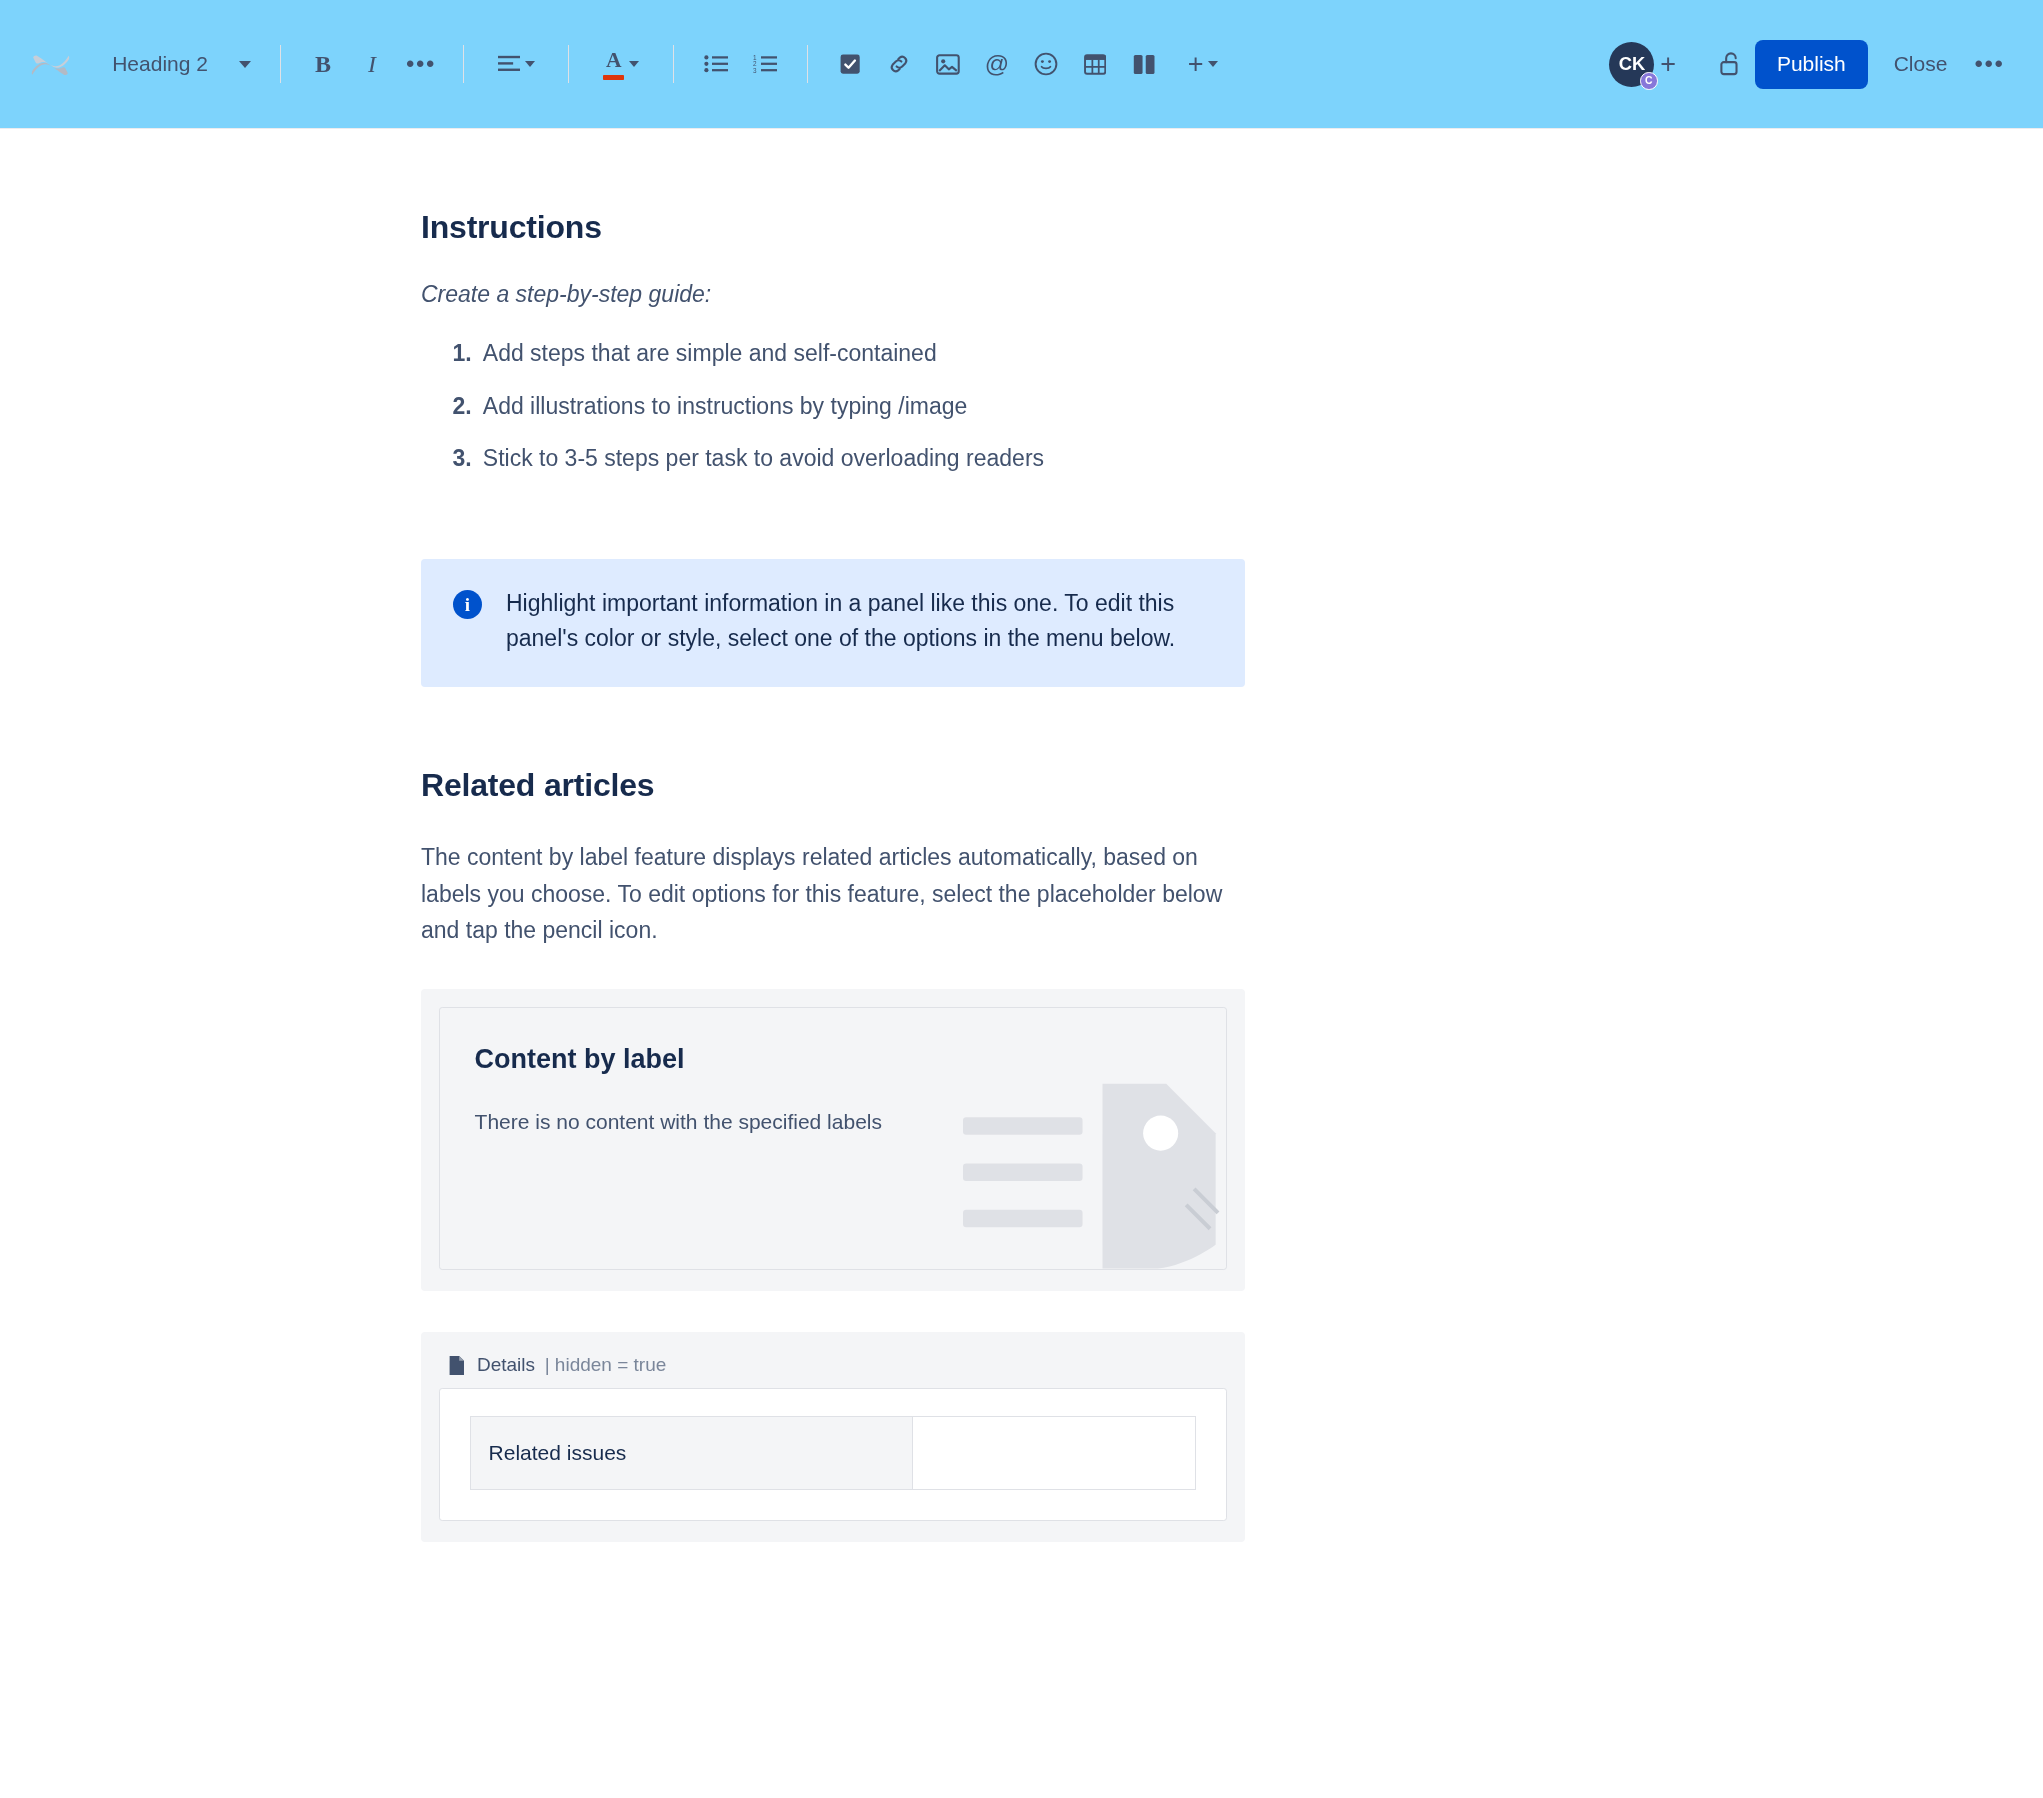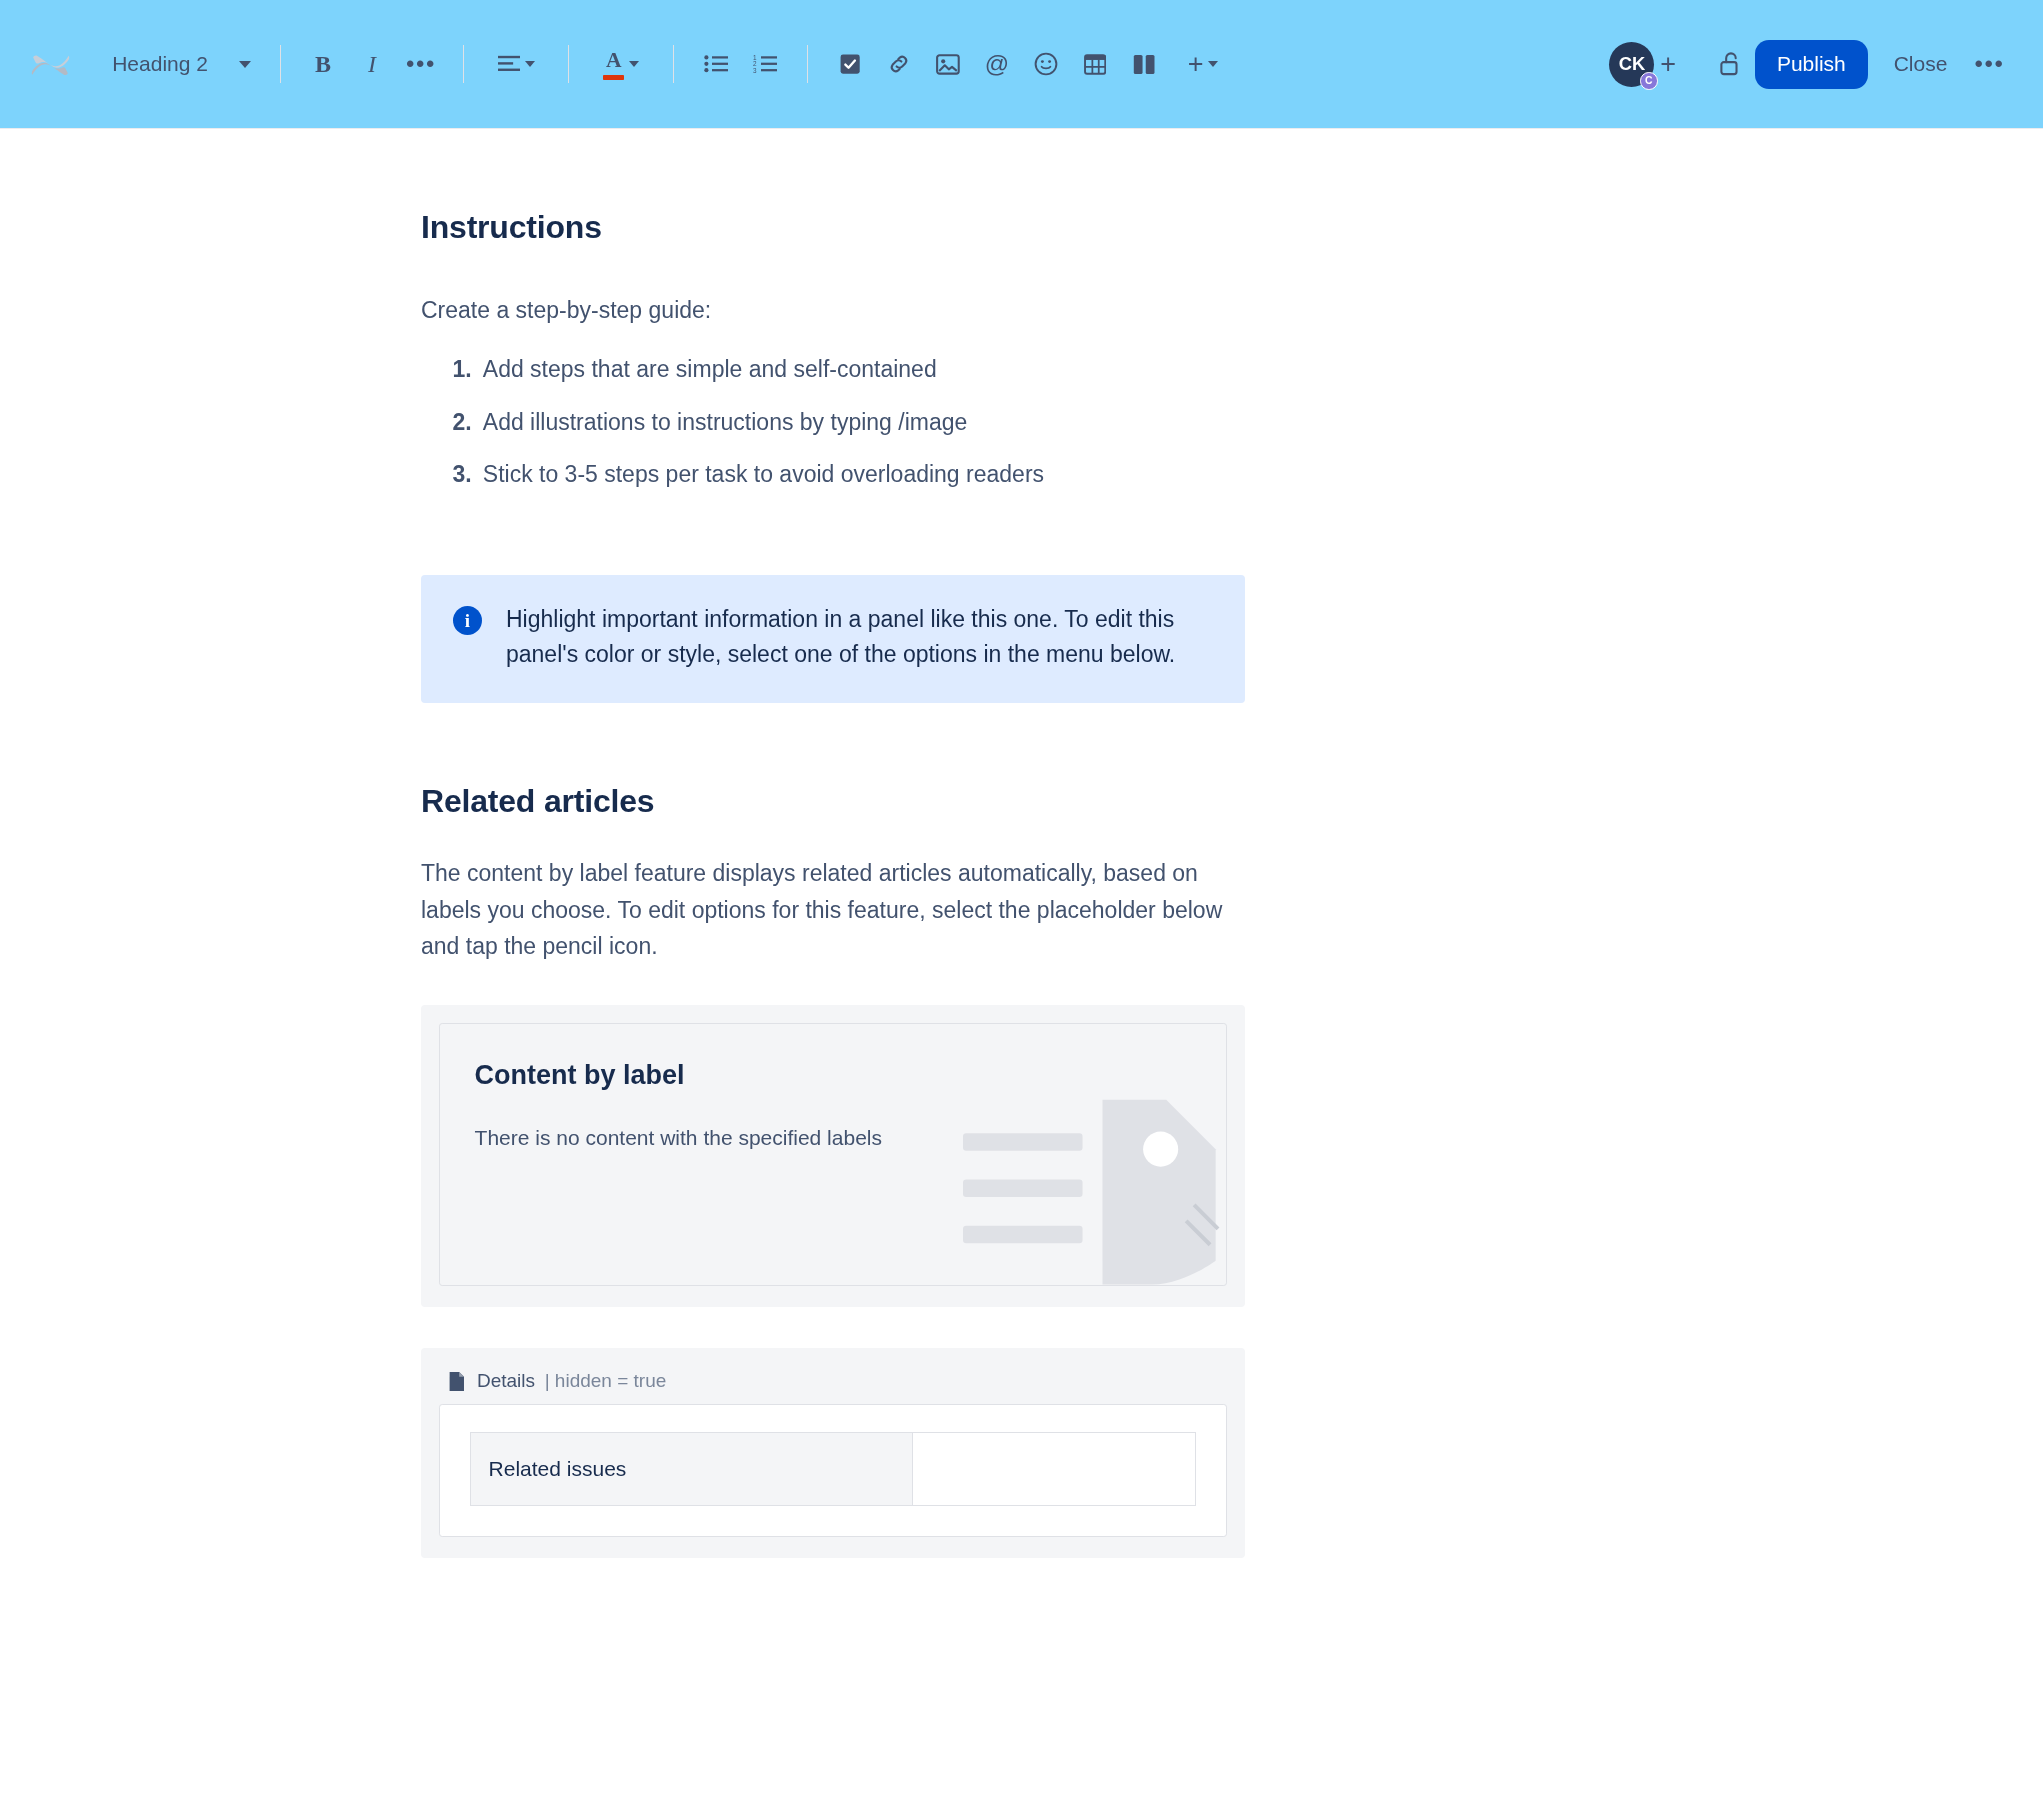--- a/index.html
+++ b/index.html
@@ -125,21 +125,21 @@
     font-size: 27px;
     cursor: pointer;
   }
 
   .publish-btn {
     background: #0052cc;
     color: #ffffff;
     font-size: 21px;
     height: 49px;
     padding: 0 22.3px;
-    border-radius: 14px;
+    border-radius: 8px;
     border: none;
     display: flex; align-items: center; justify-content: center;
     cursor: pointer;
     font-family: "Liberation Sans", sans-serif;
     margin-right: 8px;
   }
   .close-btn {
     font-size: 21px;
     color: #42526e;
     height: 49px;
@@ -446,21 +446,21 @@
   </div>
 </div>
 
 <div class="doc">
   <div class="doc-inner">
 
 
 
     <h2 class="doc-h2">Instructions</h2>
 
-    <p class="para" style="margin-top:46px;">Create a step-by-step guide:</p>
+    <p class="para" style="margin-top:30px;font-style:italic;">Create a step-by-step guide:</p>
 
     <ol class="steps">
       <li>Add steps that are simple and self-contained</li>
       <li>Add illustrations to instructions by typing /image</li>
       <li>Stick to 3-5 steps per task to avoid overloading readers</li>
     </ol>
 
     <div class="info-panel">
       <div class="info-icon">i</div>
       <div class="info-text">Highlight important information in a panel like this one. To edit this panel's color or style, select one of the options in the menu below.</div>

